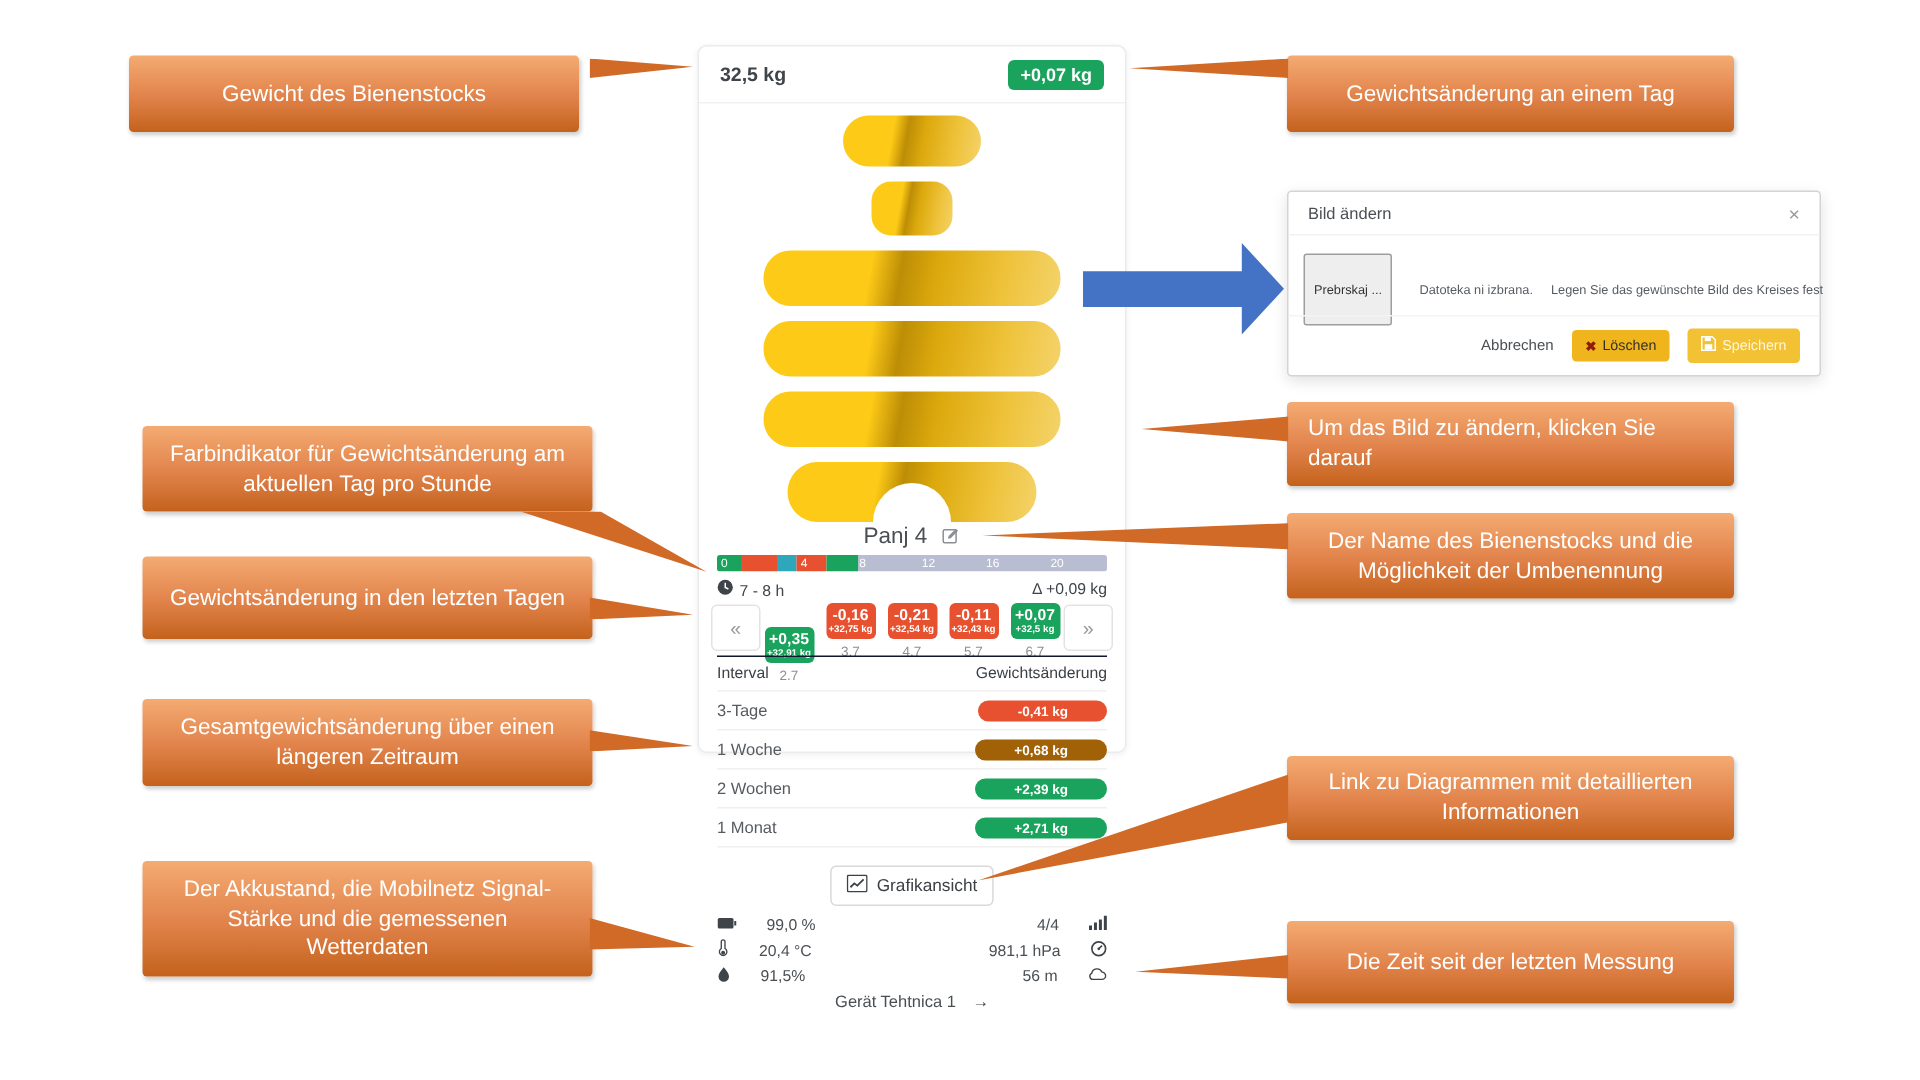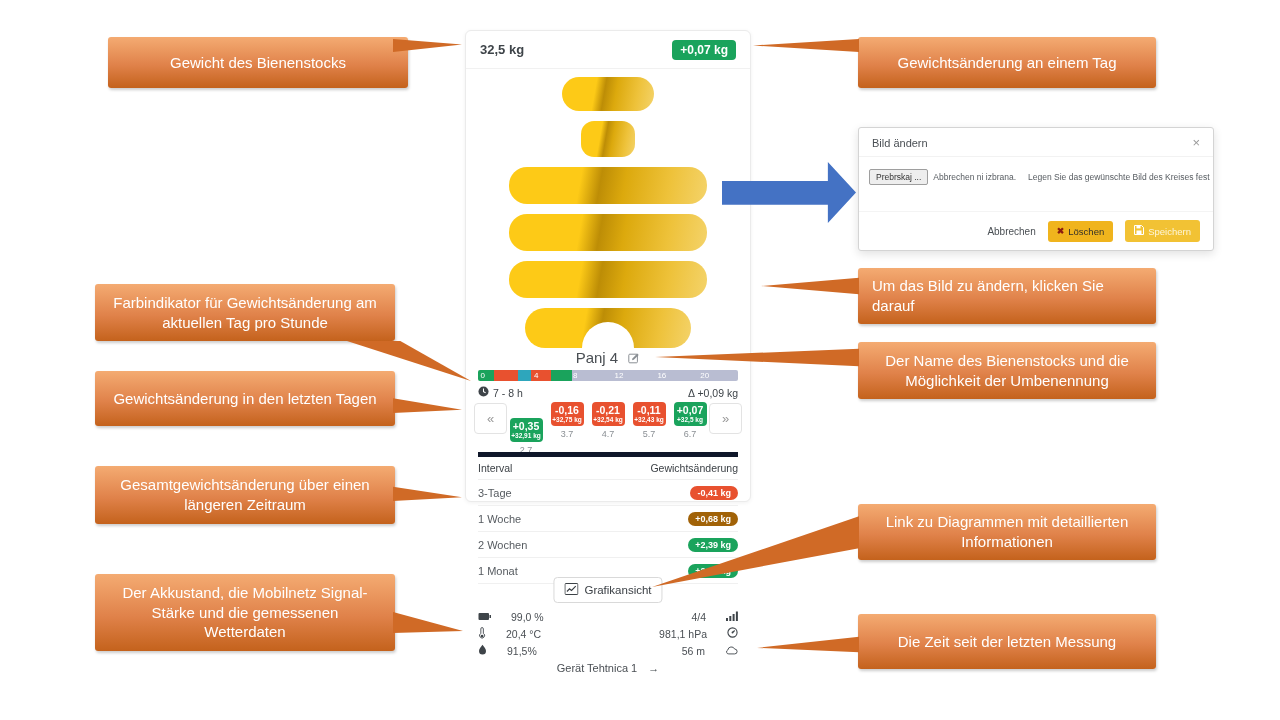--- a/index.html
+++ b/index.html
@@ -43,25 +43,25 @@
   .days{position:absolute;top:371px;left:8px;right:8px;display:flex;justify-content:space-between;align-items:flex-start;}
   .nav-btn{width:31px;height:29px;border:1px solid #e3e3e3;border-radius:4px;background:#fff;color:#999;
            font-size:13px;display:flex;align-items:center;justify-content:center;cursor:pointer;margin-top:1px;}
   .chip-wrap{width:33px;text-align:center;}
   .chip{border-radius:4px;color:#fff;padding:3px 0 2px;}
   .chip .v1{font-size:10.5px;font-weight:bold;line-height:11px;}
   .chip .v2{font-size:6.5px;font-weight:bold;line-height:8px;}
   .chip-date{font-size:9px;color:#8a8f94;margin-top:3px;}
 
   
-  .itable{position:absolute;top:421px;left:12px;right:12px;border-top:5px solid #0f172a;}
+  .itable{position:absolute;top:406px;left:12px;right:12px;border-top:1px solid #0f172a;}
   .trow{display:flex;justify-content:space-between;align-items:center;height:25px;border-bottom:1px solid #f0f0f0;}
   .thead{height:22px;font-size:10.5px;color:#3c4146;}
   .tlabel{font-size:11px;color:#565b60;}
-  .pill{font-size:9px;font-weight:bold;color:#fff;padding:2px 7px;border-radius:10px;}
+  .pill{font-size:9px;font-weight:bold;color:#fff;padding:2px 26px;border-radius:10px;}
 
   .graph-btn{position:absolute;top:546px;left:50%;transform:translateX(-50%);display:flex;align-items:center;
              gap:6px;border:1px solid #d9d9d9;border-radius:4px;background:#fff;padding:5px 10px;
              font-size:11.5px;color:#3c4146;cursor:pointer;white-space:nowrap;}
 
   
   .stats{position:absolute;top:577px;left:12px;right:12px;}
   .srow{display:flex;justify-content:space-between;height:17px;align-items:center;font-size:10.5px;color:#4a4f54;}
   .scell{display:flex;align-items:center;gap:20px;}
 
@@ -69,42 +69,42 @@
   .device .arr{margin-left:8px;color:#3e4449;}
 
   
   .modal{position:absolute;left:858px;top:127px;width:356px;height:124px;background:#fff;
          border:1px solid #d4d4d4;border-radius:3px;box-shadow:0 3px 10px rgba(0,0,0,.12);box-sizing:border-box;}
   .modal-header{display:flex;justify-content:space-between;align-items:center;padding:9px 13px 7px;
                 border-bottom:1px solid #f2f2f2;}
   .modal-title{font-size:11px;color:#4a4f54;}
   .modal-close{font-size:13px;color:#999;cursor:pointer;line-height:10px;}
   .modal-body{display:flex;align-items:center;padding:12px 10px;font-size:8.5px;color:#565b60;white-space:nowrap;}
-  .browse-btn{border:1px solid #9e9e9e;background:#eee;font-size:8.5px;color:#333;padding:2px 6px;
-              border-radius:2px;margin-right:5px;cursor:pointer;}
+  .browse-btn{border:1px solid #9e9e9e;background:#eee;font-size:8.5px;color:#333;padding:18px 6px;
+              border-radius:2px;margin-right:18px;cursor:pointer;}
   .hint{margin-left:12px;}
   .modal-footer{position:absolute;bottom:0;left:0;right:0;display:flex;justify-content:flex-end;align-items:center;
                 gap:12px;padding:8px 13px;border-top:1px solid #f4f4f4;}
   .btn-cancel{font-size:10px;color:#4a4f54;cursor:pointer;}
   .btn-yellow{background:#f0b41d;border-radius:3px;font-size:9.5px;padding:5px 9px;display:flex;
               align-items:center;gap:4px;cursor:pointer;}
   .btn-delete{color:#33302a;}
   .btn-delete .x{color:#8c1d0f;font-weight:bold;font-size:9px;}
   .btn-save{background:#f2c234;color:#fdf6da;}
 
   
   .blue-arrow{position:absolute;left:722px;top:162px;width:134px;height:61px;background:#4472c4;
               clip-path:polygon(0 31%,79% 31%,79% 0%,100% 50%,79% 100%,79% 70%,0 70%);}
 
   
   .callout{position:absolute;background:linear-gradient(180deg,#f4ab72 0%,#e0824a 55%,#c4621c 100%);
            color:#fff;display:flex;align-items:center;justify-content:center;text-align:center;
            font-size:15px;line-height:1.32;border-radius:3px;padding:6px 14px;box-sizing:border-box;
            box-shadow:1px 2px 3px rgba(0,0,0,.2);}
-  .co-l1{left:108px;top:37px;width:300px;height:51px;}
+  .co-l1{left:86px;top:37px;width:300px;height:51px;}
   .co-l2{left:95px;top:284px;width:300px;height:57px;}
   .co-l3{left:95px;top:371px;width:300px;height:55px;}
   .co-l4{left:95px;top:466px;width:300px;height:58px;}
   .co-l5{left:95px;top:574px;width:300px;height:77px;}
   .co-r1{left:858px;top:37px;width:298px;height:51px;}
   .co-r2{left:858px;top:268px;width:298px;height:56px;justify-content:flex-start;text-align:left;}
   .co-r3{left:858px;top:342px;width:298px;height:57px;}
   .co-r4{left:858px;top:504px;width:298px;height:56px;}
   .co-r5{left:858px;top:614px;width:298px;height:55px;}
 
@@ -309,21 +309,21 @@
     </div>
   </div>
 
   <div class="modal">
     <div class="modal-header">
       <span class="modal-title">Bild ändern</span>
       <span class="modal-close">×</span>
     </div>
     <div class="modal-body">
       <span class="browse-btn">Prebrskaj ...</span>
-      <span>Abbrechen ni izbrana.</span>
+      <span>Datoteka ni izbrana.</span>
       <span class="hint">Legen Sie das gewünschte Bild des Kreises fest</span>
     </div>
     <div class="modal-footer">
       <span class="btn-cancel">Abbrechen</span>
       <span class="btn-yellow btn-delete">
         <span class="x">✖</span>
         <span>Löschen</span>
       </span>
       <span class="btn-yellow btn-save">
         <span><svg width="10" height="10" viewBox="0 0 10 10">

